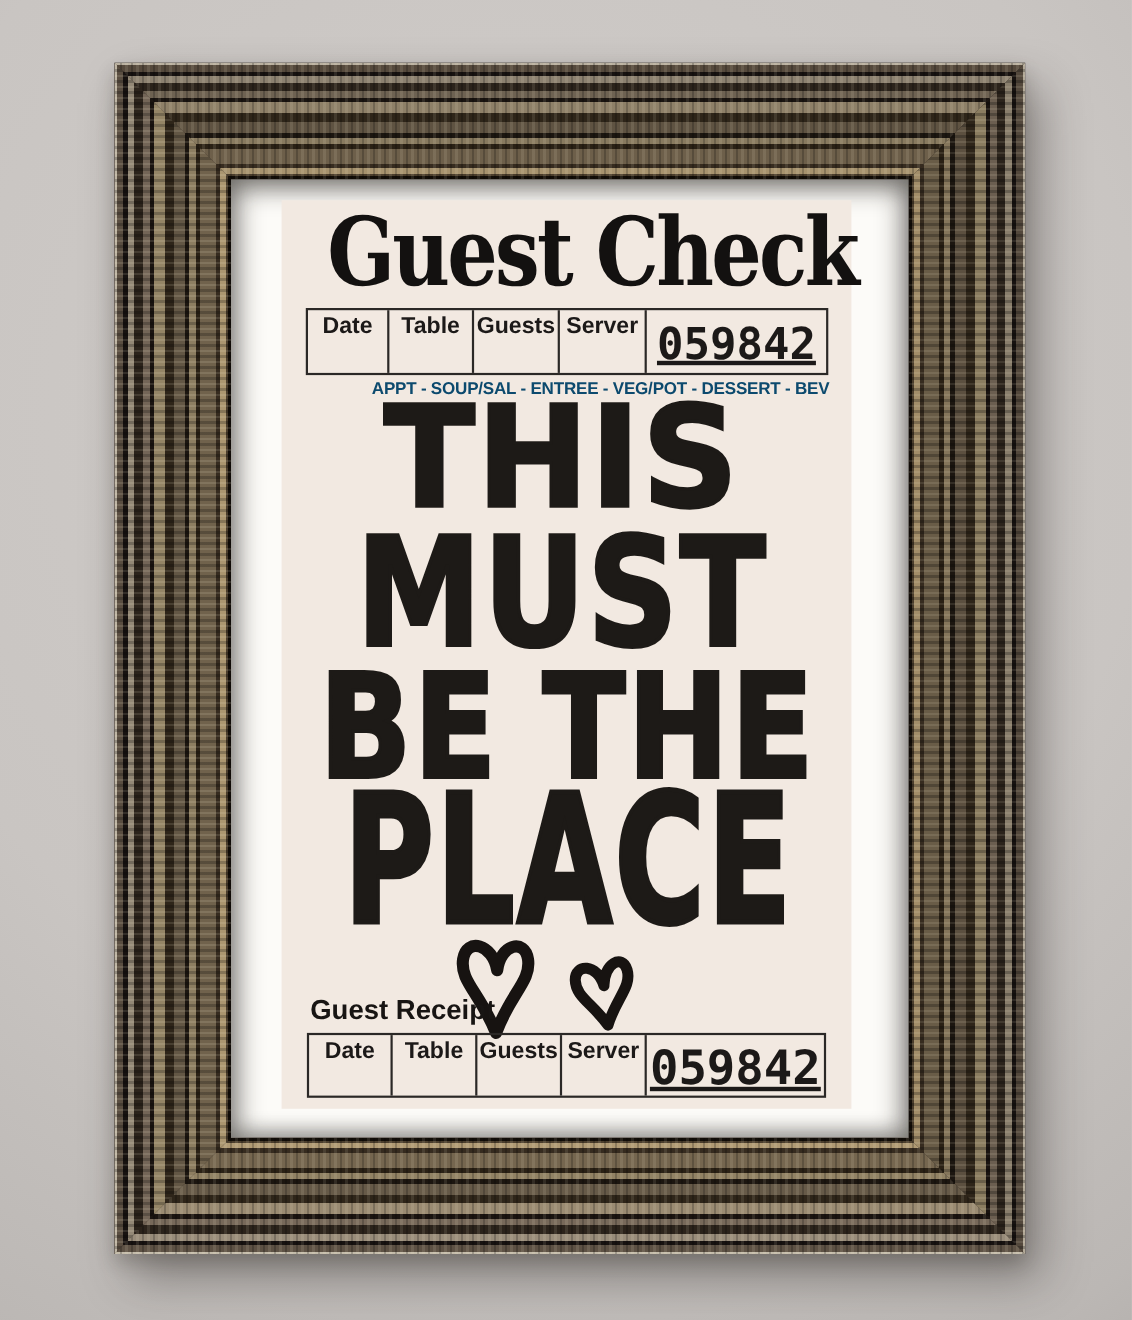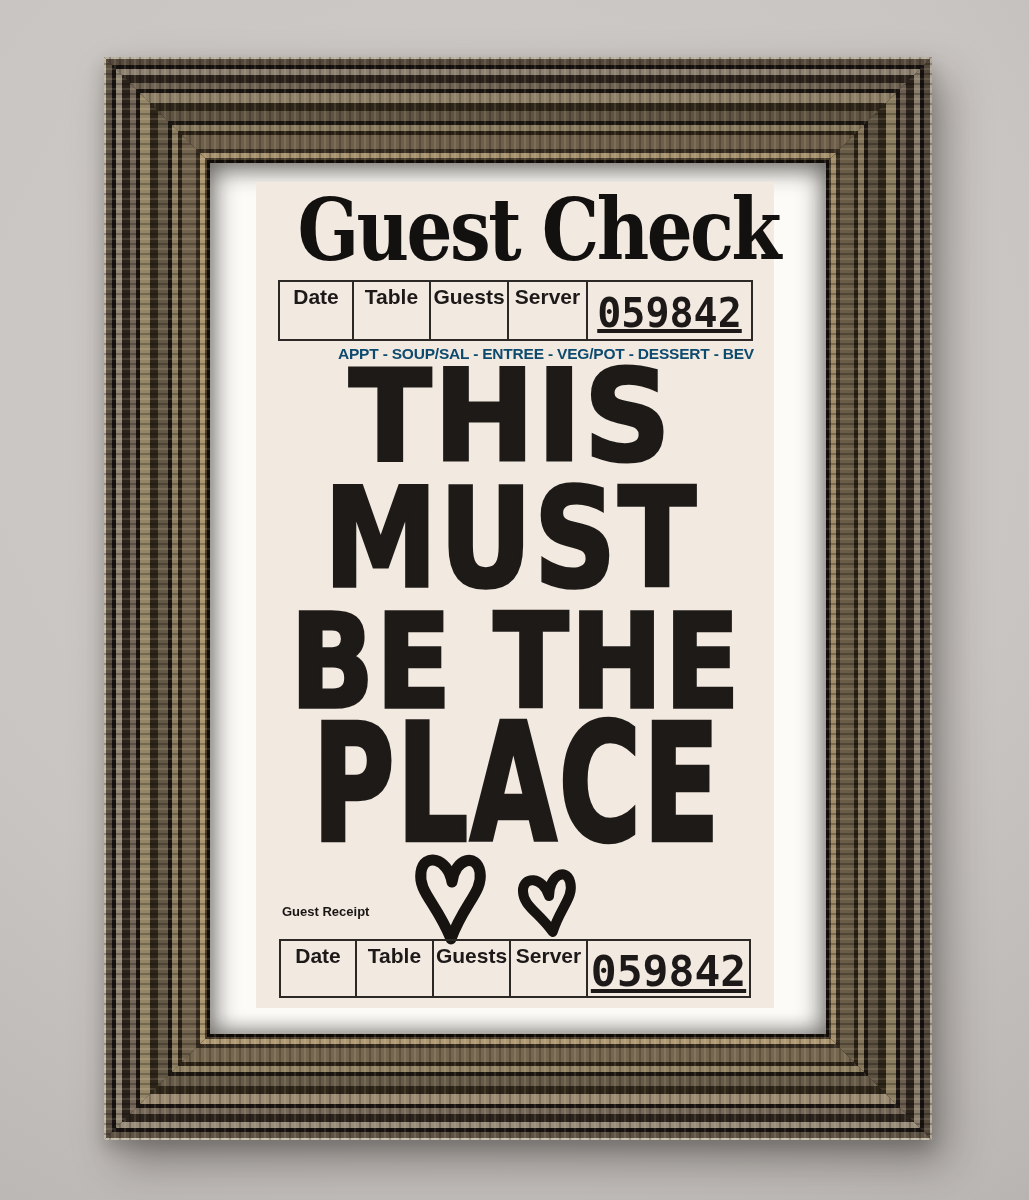--- a/index.html
+++ b/index.html
@@ -87,21 +87,21 @@
     font-family:"DejaVu Sans","Liberation Sans",sans-serif;font-weight:700;
     color:#1d1a17;-webkit-text-stroke:3px #1d1a17;letter-spacing:2px;
     transform-origin:center top;white-space:nowrap;
   }
   .q1{top:171px;font-size:121px;transform:translateX(-4px) scale(1,1.05);}
   .q2{top:289px;font-size:114px;transform:translateX(-4px) scale(1,1.20);}
   .q3{top:414px;font-size:110px;transform:translateX(1px)  scale(1,1.19);}
   .q4{top:520px;font-size:112px;transform:translateX(2px)  scale(1,1.45);}
   .hearts{position:absolute;left:0;top:0;width:518px;height:826px;pointer-events:none;}
   .receipt-label{
-    position:absolute;left:26px;top:722px;font-size:13px;font-weight:700;color:#181513;
+    position:absolute;left:26px;top:722px;font-size:25px;font-weight:700;color:#181513;
   }
   .rcp-table{
     position:absolute;left:23px;top:757px;width:472px;height:59px;
     border:2px solid #2b2826;box-sizing:border-box;
     display:grid;grid-template-columns:76px 77px 77px 77px 1fr;
   }
   .rcp-table .cell{border-right:2px solid #2b2826;text-align:center;
     font-size:21px;font-weight:700;padding-top:3px;color:#1c1918;}
   .rcp-table .cell:last-child{border-right:none;}
   .rcp-table .num-cell{font-size:43px;padding-top:4px;}

